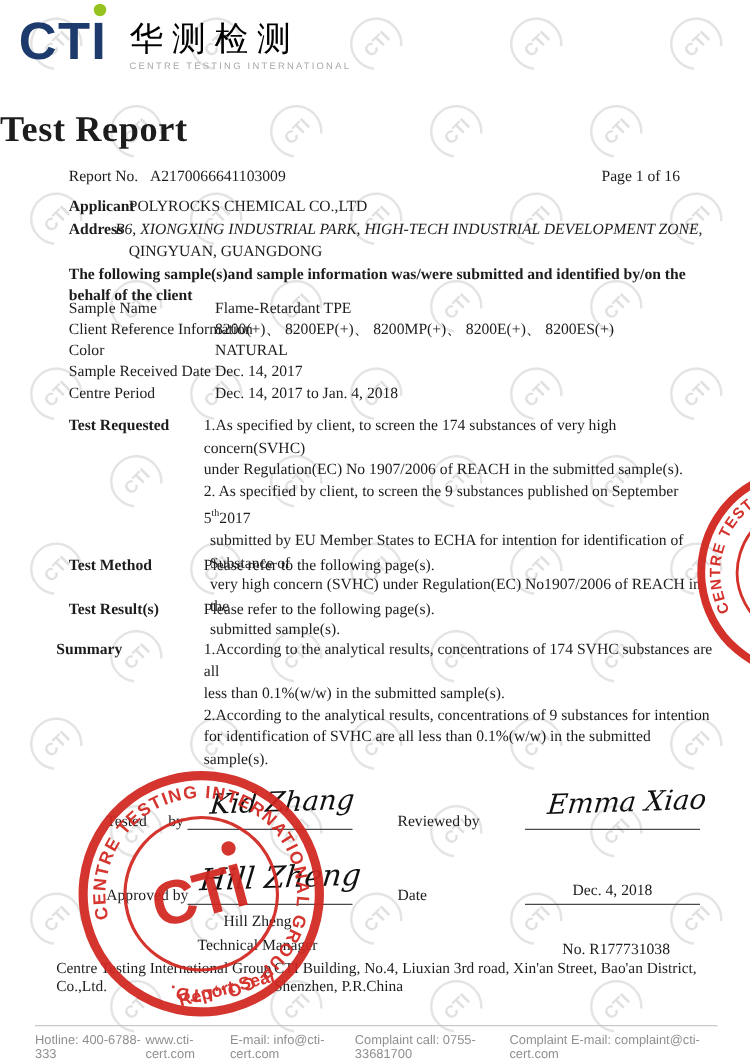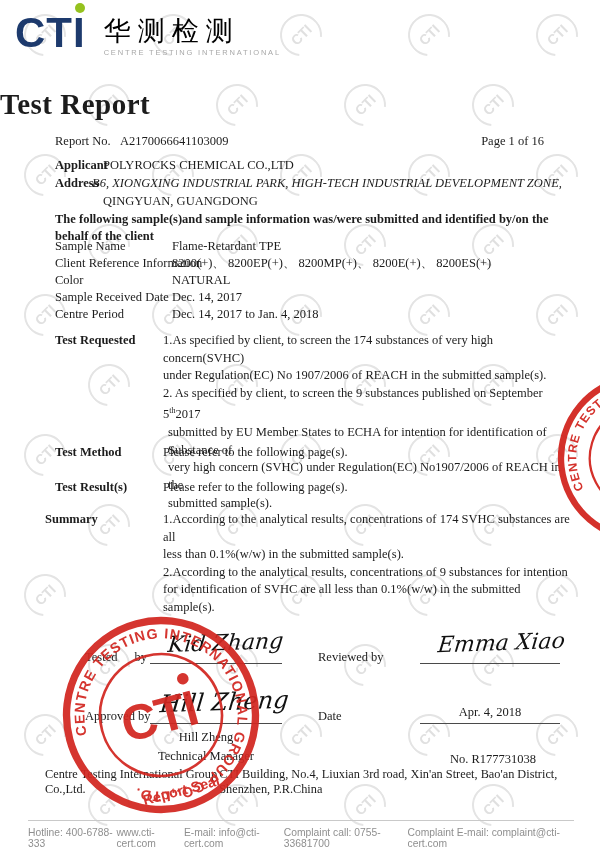--- a/index.html
+++ b/index.html
@@ -277,21 +277,21 @@
     <div class="abs handwrite" style="left:438px;top:630px;">Emma Xiao</div>
     <div class="sigline" style="left:420px;top:663px;width:140px;"></div>
 
     <div class="abs t12" style="left:85px;top:708px;">Approved by</div>
     <div class="abs handwrite" style="left:160px;top:688px;font-size:24px;">Hill Zheng</div>
     <div class="sigline" style="left:150px;top:723px;width:132px;"></div>
     <div class="abs t12 center" style="left:140px;top:729px;width:132px;">Hill Zheng</div>
     <div class="abs t12 center" style="left:140px;top:748px;width:132px;">Technical Manager</div>
 
     <div class="abs t12" style="left:318px;top:708px;">Date</div>
-    <div class="abs t12 center" style="left:420px;top:704px;width:140px;">Apr. 4, 2018</div>
+    <div class="abs t12 center" style="left:420px;top:704px;width:140px;">Dec. 4, 2018</div>
     <div class="sigline" style="left:420px;top:723px;width:140px;"></div>
 
     <div class="abs t12" style="right:64px;top:751px;">No. R177731038</div>
     <div class="abs company-row">
       <span>Centre Testing International Group Co.,Ltd.</span>
       <span>CTI Building, No.4, Liuxian 3rd road, Xin'an Street, Bao'an District, Shenzhen, P.R.China</span>
     </div>
 
     <div class="abs divider"></div>
     <div class="abs footer-row">

